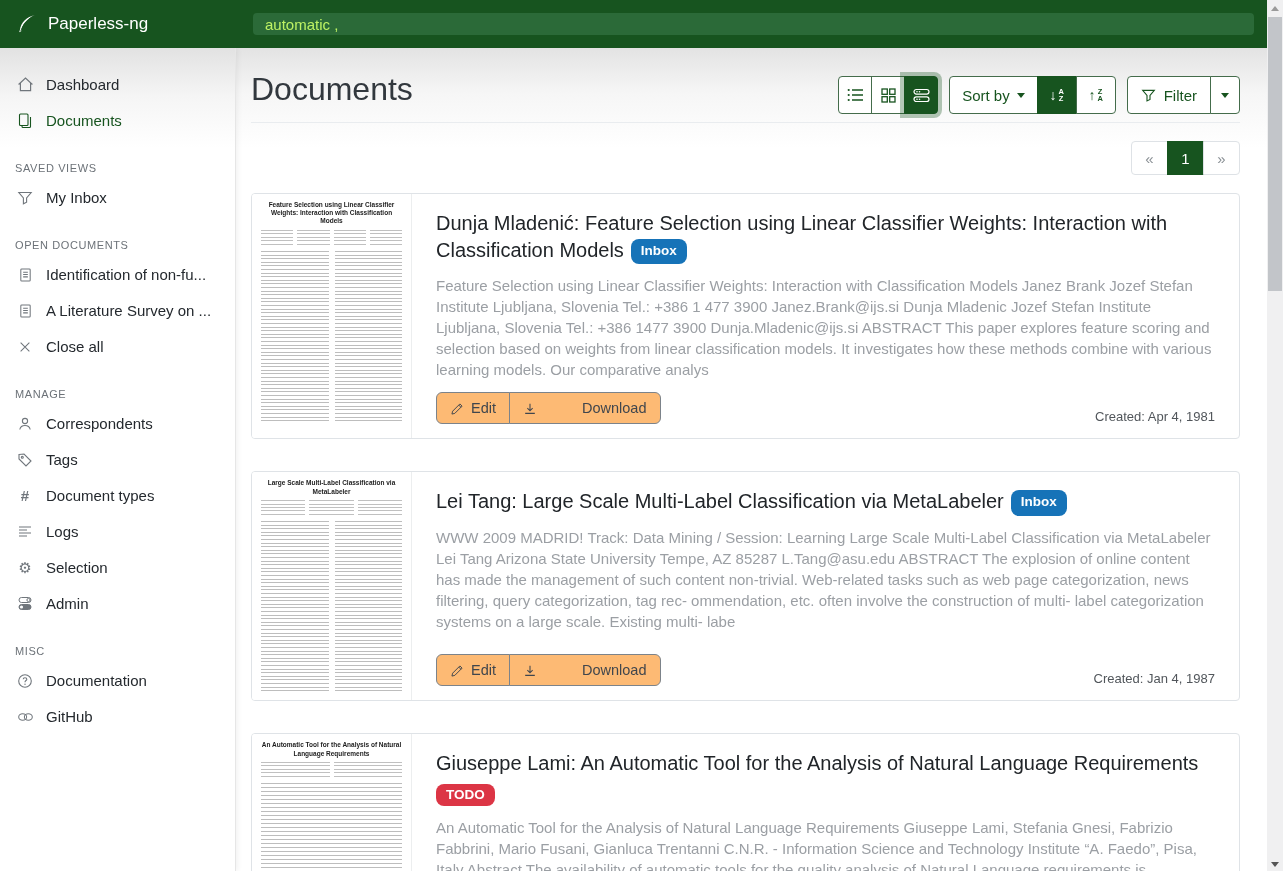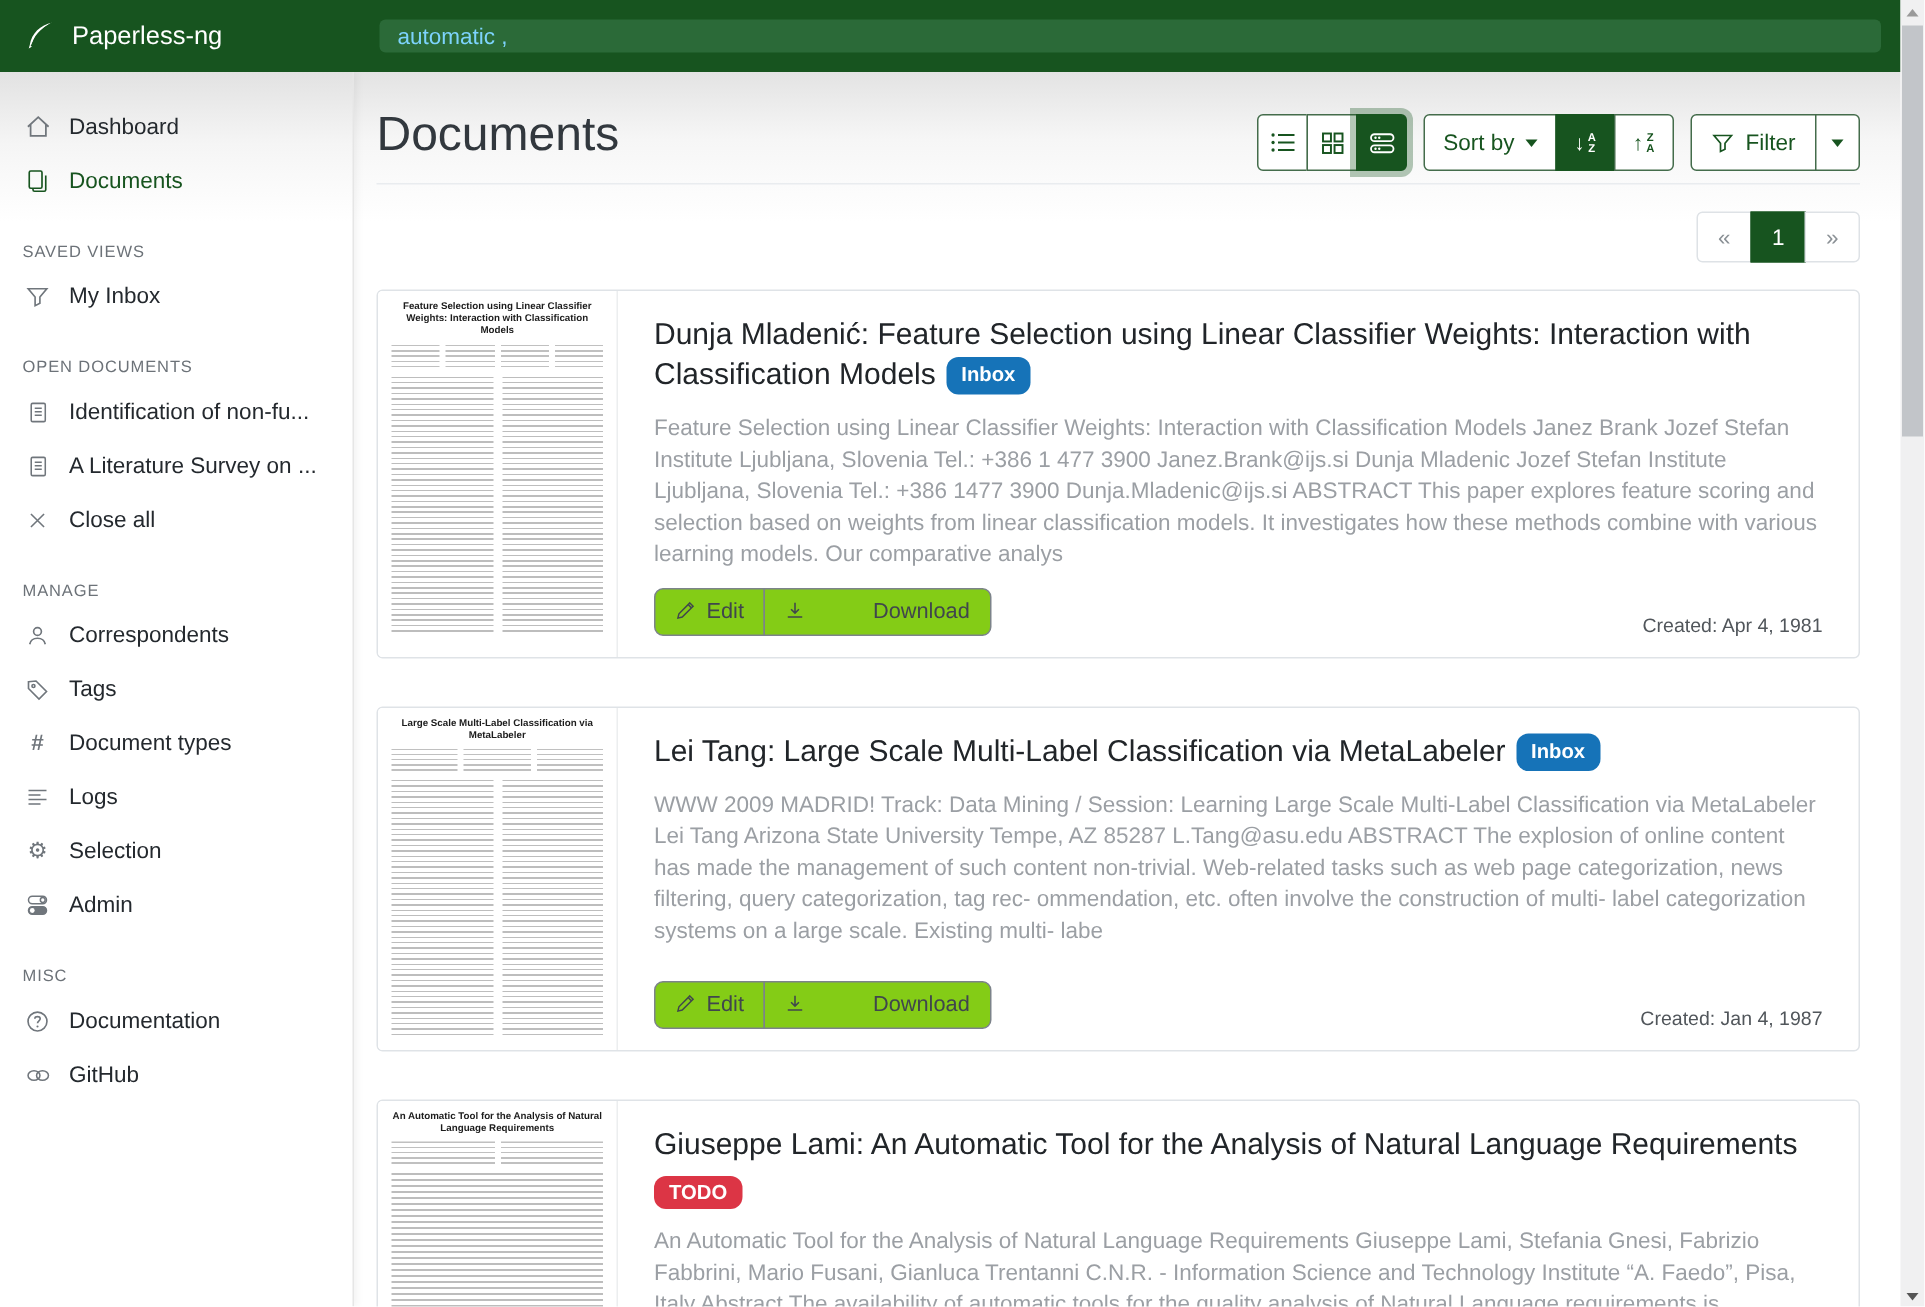--- a/index.html
+++ b/index.html
@@ -4,21 +4,21 @@
 <style>
   * { margin:0; padding:0; box-sizing:border-box; }
   html,body { width:1283px; height:871px; overflow:hidden; font-family:"Liberation Sans", sans-serif; background:#fff; }
   .page { position:relative; width:1283px; height:871px; overflow:hidden; }
 
   
   .navbar { position:absolute; top:0; left:0; right:16px; height:48px; background:#17541f; display:flex; align-items:center; z-index:30;gap:37px; }
   .brand { width:213px; display:flex; align-items:center; gap:11px; padding-left:15px; color:#fff; }
   .brand-name { font-size:17px; color:#fff; }
   .search-wrap { flex:1; padding:0 13px 0 3px; }
-  .search-input { width:100%; height:22px; background:#2b6a38; border:none; border-radius:4px; color:#7dd3fc; font-size:15px; padding:0 12px; font-family:"Liberation Sans", sans-serif; outline:none; }
+  .search-input { width:100%; height:22px; background:#2b6a38; border:none; border-radius:4px; color:#bef264; font-size:15px; padding:0 12px; font-family:"Liberation Sans", sans-serif; outline:none; }
   .search-input::placeholder { color:#d9e4da; }
 
   
   .sidebar { position:absolute; top:48px; left:0; width:236px; height:823px; background:linear-gradient(to bottom,#e2e2e2 0px,#f5f5f5 48px,#ffffff 100px); border-right:1px solid #e6e6e6; box-shadow:2px 0 5px rgba(0,0,0,.05); z-index:20; padding-top:20px; }
   .side-item { display:flex; align-items:center; gap:11px; padding:8px 8px 8px 15px; margin-bottom:3px; font-size:15px; color:#24292e; cursor:pointer; }
   .side-item .ic { width:20px; display:flex; justify-content:center; align-items:center; color:#70767c; }
   .side-item.active { color:#17541f; }
   .side-item.active .ic { color:#17541f; }
   .side-heading { font-size:11px; letter-spacing:.6px; color:#6c7278; padding:0 15px; margin:25px 0 7px 0; }
   .hash-glyph { font-size:15px; font-weight:600; color:#70767c; }
@@ -67,21 +67,21 @@
 
   .card-body { flex:1; display:flex; flex-direction:column; padding:16px 24px 14px 24px; position:relative; }
   .doc-title { font-size:20px; font-weight:400; color:#212529; line-height:1.35; cursor:pointer; }
   .badge { display:inline-block; font-size:13.5px; font-weight:700; color:#fff; padding:3px 10px 4px 10px; border-radius:8px; vertical-align:2px; margin-left:7px; }
   .badge.inbox { background:#1673b8; }
   .badge.todo { background:#dc3545; margin-left:0; vertical-align:0; }
   .badge-row { margin-top:7px; }
   .snippet { font-size:15px; color:#9b9fa4; line-height:21px; margin-top:11px; }
   .card-footer { display:flex; align-items:flex-end; justify-content:space-between; margin-top:auto; padding-top:12px; }
   .doc-actions { display:inline-flex; }
-  .act-btn { display:flex; align-items:flex-start; gap:7px; padding:7px 13px; background:#84cc16; border:1px solid #7c838a; color:#40464d; font-size:14.5px; cursor:pointer; font-family:"Liberation Sans", sans-serif; }
+  .act-btn { display:flex; align-items:flex-end; gap:7px; padding:7px 13px; background:#fdba74; border:1px solid #7c838a; color:#40464d; font-size:14.5px; cursor:pointer; font-family:"Liberation Sans", sans-serif; }
   .act-btn + .act-btn { margin-left:-1px; }
   .doc-actions .act-btn:first-child { border-radius:6px 0 0 6px; }
   .doc-actions .act-btn:last-child { border-radius:0 6px 6px 0;gap:45px; }
   .created { font-size:13px; color:#51565b; }
 
   
   .scrollbar { position:absolute; top:0; right:0; width:16px; height:871px; background:#f0f0f1; z-index:40; }
   .sb-arrow { position:absolute; left:4px; width:0; height:0; border-left:4px solid transparent; border-right:4px solid transparent; }
   .sb-up { top:6px; border-bottom:5px solid #9a9a9a; }
   .sb-down { bottom:4px; border-top:5px solid #555; }

